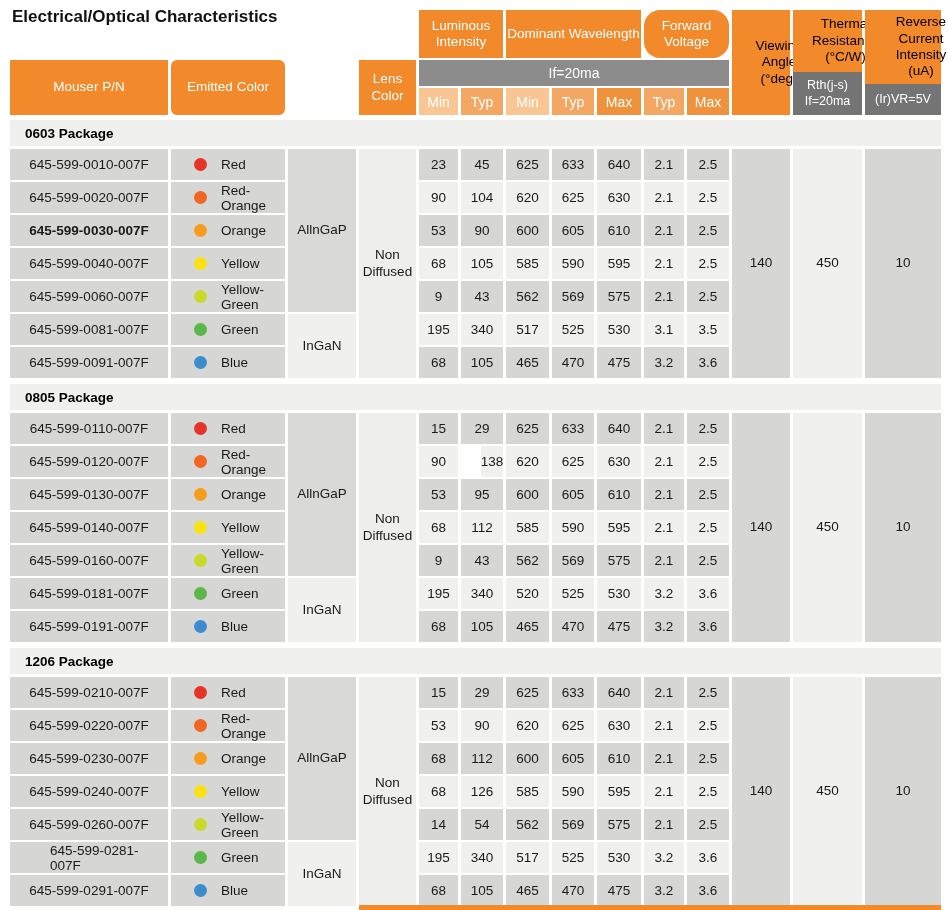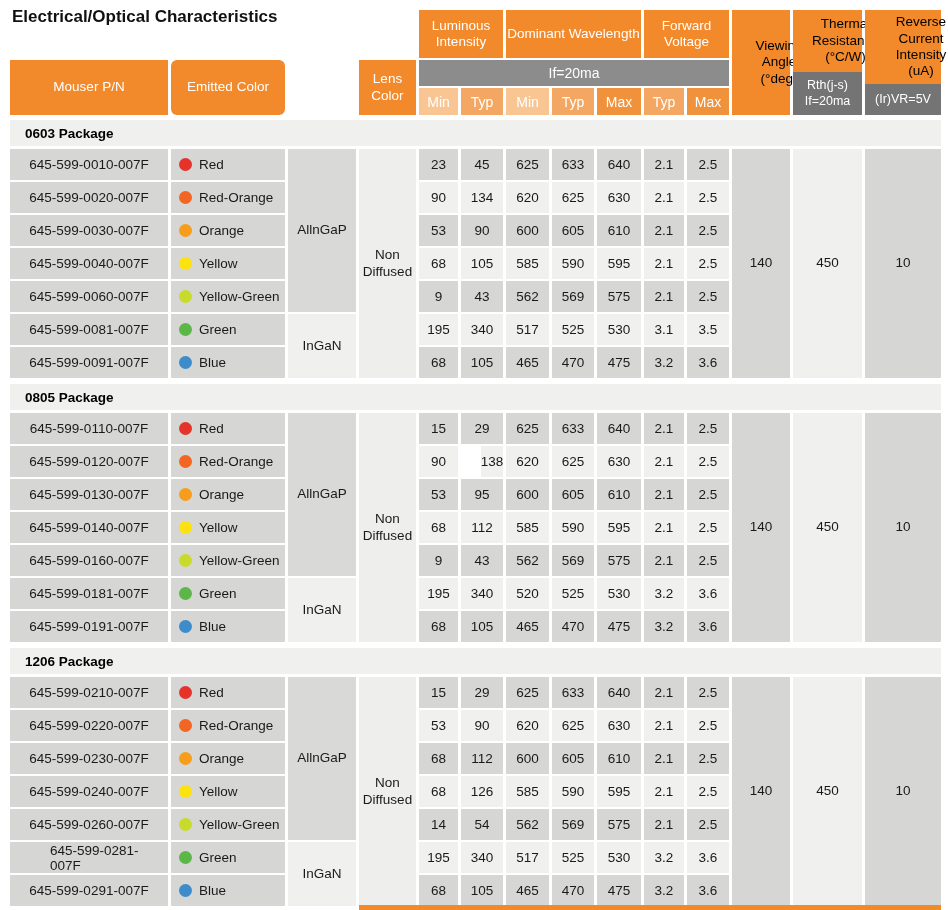--- a/index.html
+++ b/index.html
@@ -21,21 +21,21 @@
     background:var(--header_orange);color:#fff;
     display:flex;align-items:center;justify-content:center;
     text-align:center;font-size:13.5px;line-height:1.22;
   }
   .hc1{grid-column:1;grid-row:2/4;}
   .hc2{grid-column:2;grid-row:2/4;border-radius:6px;}
   .hc3{grid-column:3;grid-row:2/4;}
   .hc4{grid-column:4;grid-row:2/4;}
   .gLI{grid-column:5/7;grid-row:1;}
   .gDW{grid-column:7/10;grid-row:1;}
-  .gFV{grid-column:10/12;grid-row:1;}
+  .gFV{grid-column:10/12;grid-row:1;border-radius:16px;}
   .ifbar{
     grid-column:5/12;grid-row:2;background:var(--bar_gray);color:#fff;
     display:flex;align-items:center;justify-content:center;font-size:14px;
   }
   .sub{display:flex;align-items:center;justify-content:center;color:#fff;font-size:14px;grid-row:3;}
   .sc-light{background:var(--subcol_light);}
   .sc-mid{background:var(--subcol_mid);}
   .sc-dark{background:var(--subcol_dark);}
   .s5{grid-column:5;} .s6{grid-column:6;} .s7{grid-column:7;} .s8{grid-column:8;}
   .s9{grid-column:9;} .s10{grid-column:10;} .s11{grid-column:11;}
@@ -62,21 +62,21 @@
     gap:2px 3px;
   }
   .cell{display:flex;align-items:center;justify-content:center;font-size:13.5px;}
   .dark{background:var(--row_dark);}
   .light{background:var(--row_light);}
   .mdark{background:var(--merge_dark);}
   .mlight{background:var(--row_light);}
   .vdark{background:var(--row_dark);}
   .lens{background:var(--lens_bg);text-align:center;line-height:1.25;}
   .merged{text-align:center;line-height:1.25;}
-  .emitted{justify-content:flex-start;padding-left:8px;}
+  .emitted{justify-content:flex-start;padding-left:23px;gap:7px;}
   .dot{width:13px;height:13px;border-radius:50%;margin-right:7px;flex:0 0 auto;}
 
   .bottom-strip{position:absolute;left:359px;width:582px;bottom:0;height:5px;background:var(--header_orange);}
 </style>
 </head>
 <body>
 
 <div class="title">Electrical/Optical Characteristics</div>
 
 <div class="hgrid">
@@ -126,27 +126,27 @@
         <div class="cell dark" style="grid-area: 1 / 8;">633</div>
         <div class="cell dark" style="grid-area: 1 / 9;">640</div>
         <div class="cell dark" style="grid-area: 1 / 10;">2.1</div>
         <div class="cell dark" style="grid-area: 1 / 11;">2.5</div>
         <div class="cell dark" style="grid-area: 2 / 1;">645-599-0020-007F</div>
         <div class="cell emitted dark" style="grid-area: 2 / 2;">
           <span class="dot" style="background: rgb(242, 101, 34);"></span>
           <span>Red-Orange</span>
         </div>
         <div class="cell light" style="grid-area: 2 / 5;">90</div>
-        <div class="cell light" style="grid-area: 2 / 6;">134</div>
+        <div class="cell light" style="grid-area: 2 / 6;">104</div>
         <div class="cell light" style="grid-area: 2 / 7;">620</div>
         <div class="cell light" style="grid-area: 2 / 8;">625</div>
         <div class="cell light" style="grid-area: 2 / 9;">630</div>
         <div class="cell light" style="grid-area: 2 / 10;">2.1</div>
         <div class="cell light" style="grid-area: 2 / 11;">2.5</div>
-        <div class="cell dark" style="grid-area: 3 / 1;">645-599-0030-007F</div>
+        <div class="cell dark" style="grid-area: 3 / 1; font-weight: bold;">645-599-0030-007F</div>
         <div class="cell emitted dark" style="grid-area: 3 / 2;">
           <span class="dot" style="background: rgb(248, 156, 28);"></span>
           <span>Orange</span>
         </div>
         <div class="cell dark" style="grid-area: 3 / 5;">53</div>
         <div class="cell dark" style="grid-area: 3 / 6;">90</div>
         <div class="cell dark" style="grid-area: 3 / 7;">600</div>
         <div class="cell dark" style="grid-area: 3 / 8;">605</div>
         <div class="cell dark" style="grid-area: 3 / 9;">610</div>
         <div class="cell dark" style="grid-area: 3 / 10;">2.1</div>

